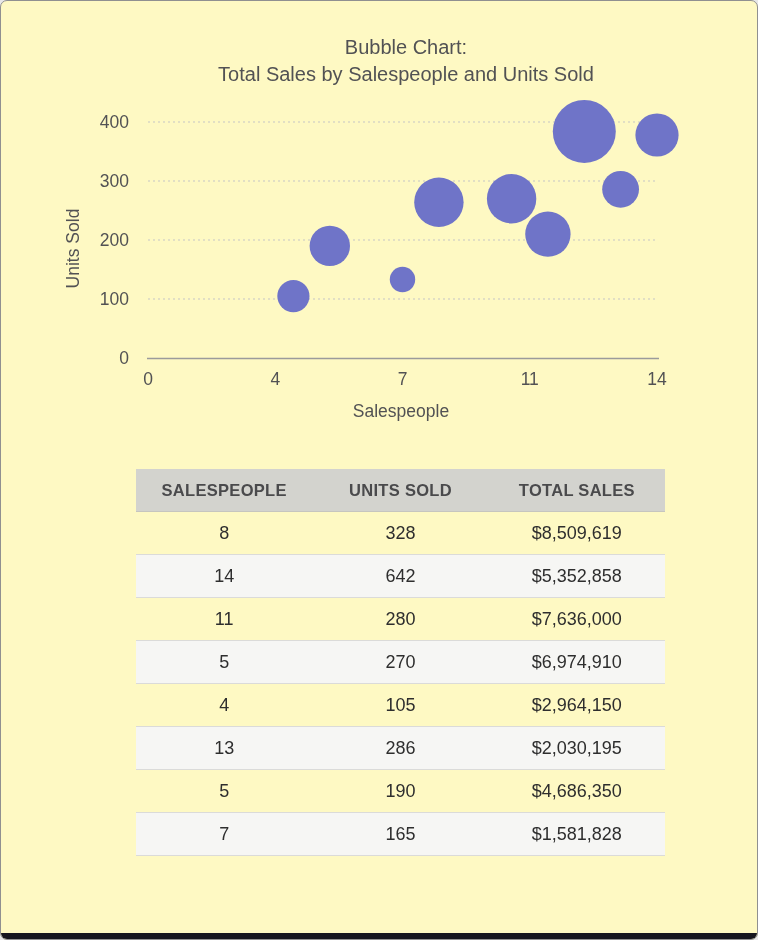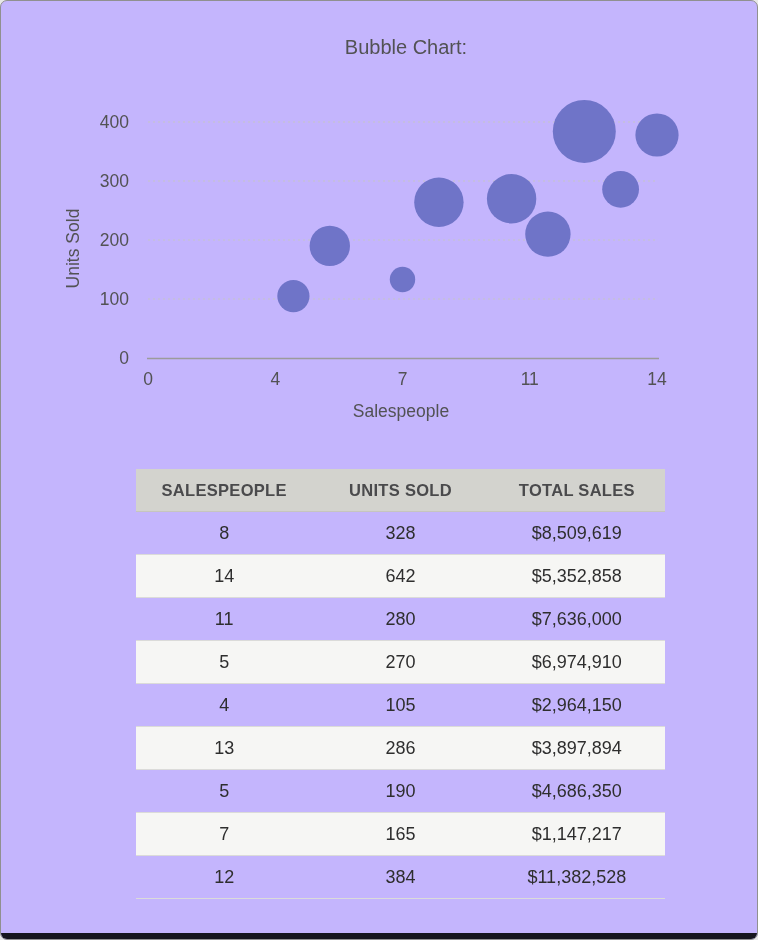--- a/index.html
+++ b/index.html
@@ -1,19 +1,19 @@
 <!DOCTYPE html>
 <html><head>
 <meta charset="utf-8">
 <style>
   html, body { margin:0; padding:0; background:#e8e8e8; }
   body { width:758px; height:940px; position:relative; font-family:"Liberation Sans", sans-serif; }
   .frame {
     position:absolute; left:0; top:0; width:758px; height:940px;
-    box-sizing:border-box; background:#c4b5fd;
+    box-sizing:border-box; background:#fef9c3;
     border:1.5px solid #909090; border-radius:7px; overflow:hidden;
   }
   .chart-title {
     position:absolute; left:55px; top:33px; width:700px;
     text-align:center; font-size:20px; line-height:27px; color:#525254;
   }
   .y-axis-title {
     position:absolute; left:-4px; top:237px; width:152px; text-align:center;
     transform:rotate(-90deg); font-size:17.5px; color:#525254;
   }
@@ -44,20 +44,21 @@
     position:absolute; left:0; right:0; bottom:0; height:6px; background:#16161e;
   }
 </style>
 </head>
 <body>
 
 <div class="frame">
 
   <div class="chart-title">
     <div>Bubble Chart:</div>
+    <div>Total Sales by Salespeople and Units Sold</div>
   </div>
 
   <div class="y-axis-title">Units Sold</div>
 
   <svg id="chart-svg" width="758" height="440" viewBox="0 0 758 440">
       <line x1="147" y1="298" x2="656" y2="298" stroke="#c5c5c5" stroke-width="1" stroke-dasharray="2 3"></line>
       <line x1="147" y1="239" x2="656" y2="239" stroke="#c5c5c5" stroke-width="1" stroke-dasharray="2 3"></line>
       <line x1="147" y1="180" x2="656" y2="180" stroke="#c5c5c5" stroke-width="1" stroke-dasharray="2 3"></line>
       <line x1="147" y1="121" x2="656" y2="121" stroke="#c5c5c5" stroke-width="1" stroke-dasharray="2 3"></line>
       <line x1="146" y1="357.5" x2="658" y2="357.5" stroke="#9b9b9b" stroke-width="1.5"></line>
@@ -114,34 +115,29 @@
           <td>$6,974,910</td>
         </tr>
         <tr>
           <td>4</td>
           <td>105</td>
           <td>$2,964,150</td>
         </tr>
         <tr>
           <td>13</td>
           <td>286</td>
-          <td>$3,897,894</td>
+          <td>$2,030,195</td>
         </tr>
         <tr>
           <td>5</td>
           <td>190</td>
           <td>$4,686,350</td>
         </tr>
         <tr>
           <td>7</td>
           <td>165</td>
-          <td>$1,147,217</td>
-        </tr>
-        <tr>
-          <td>12</td>
-          <td>384</td>
-          <td>$11,382,528</td>
+          <td>$1,581,828</td>
         </tr>
       </tbody>
   </table>
 
   <div class="bottom-bar"></div>
 </div>
 
 </body></html>

